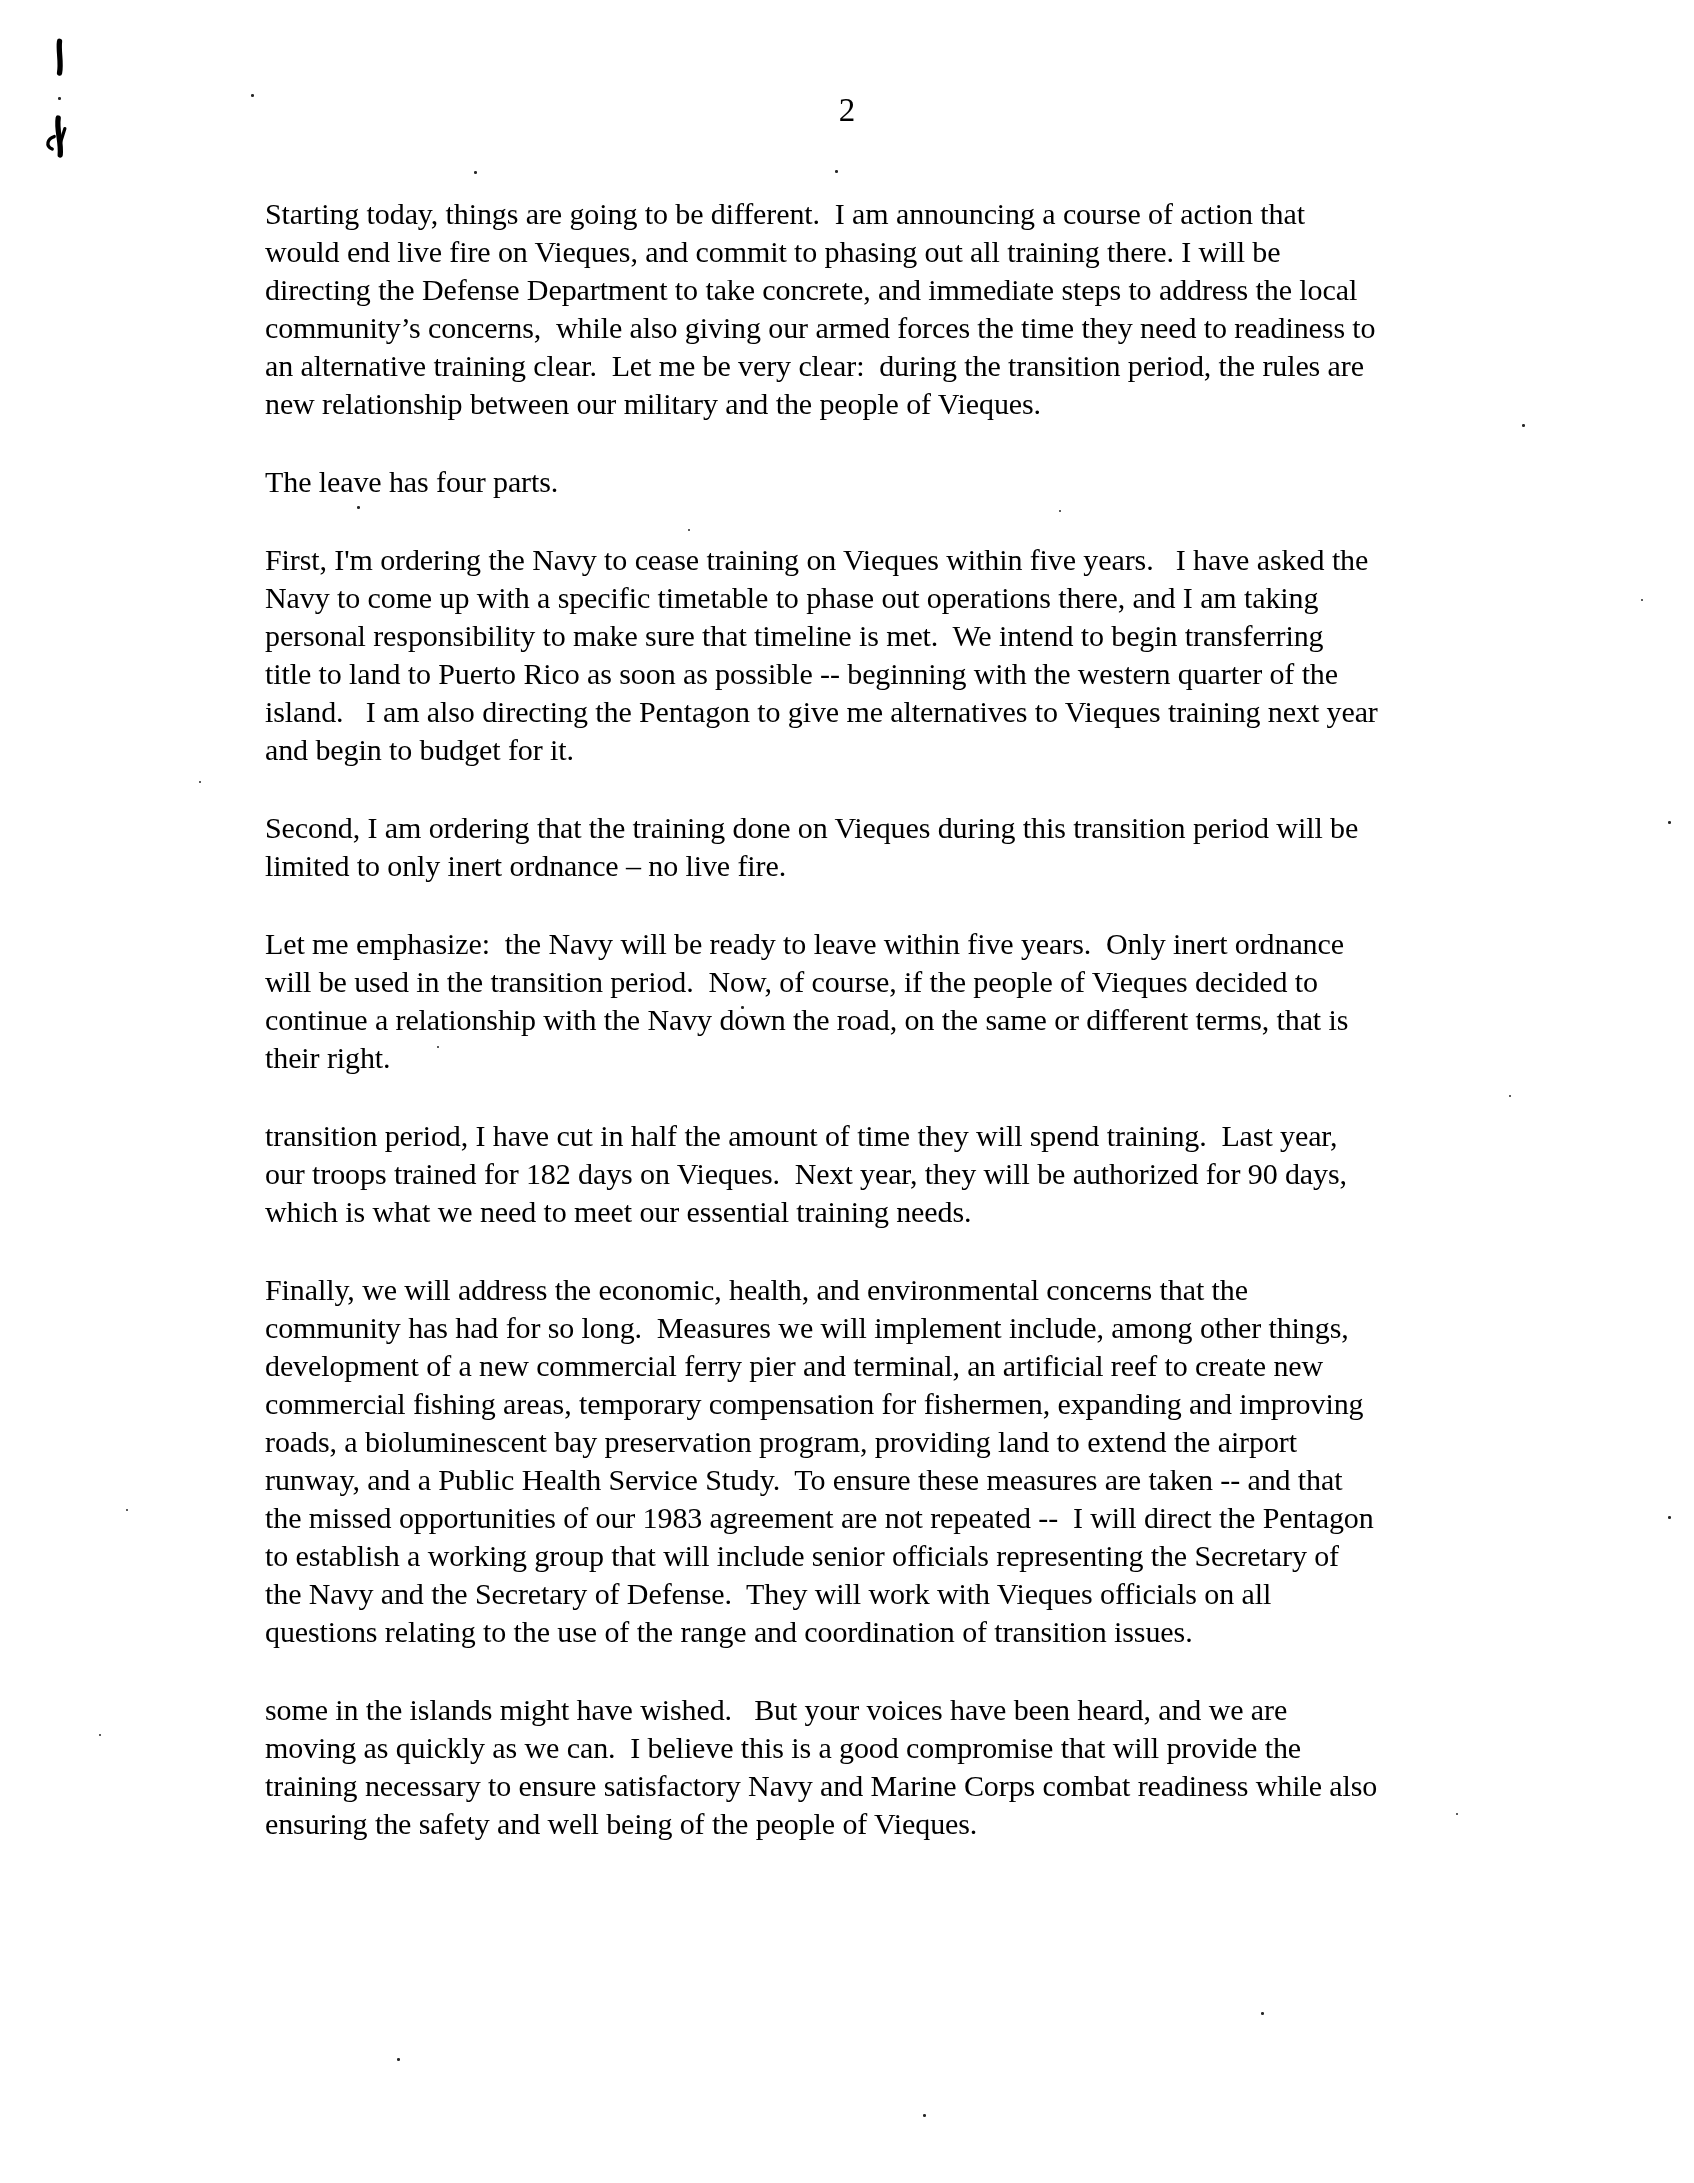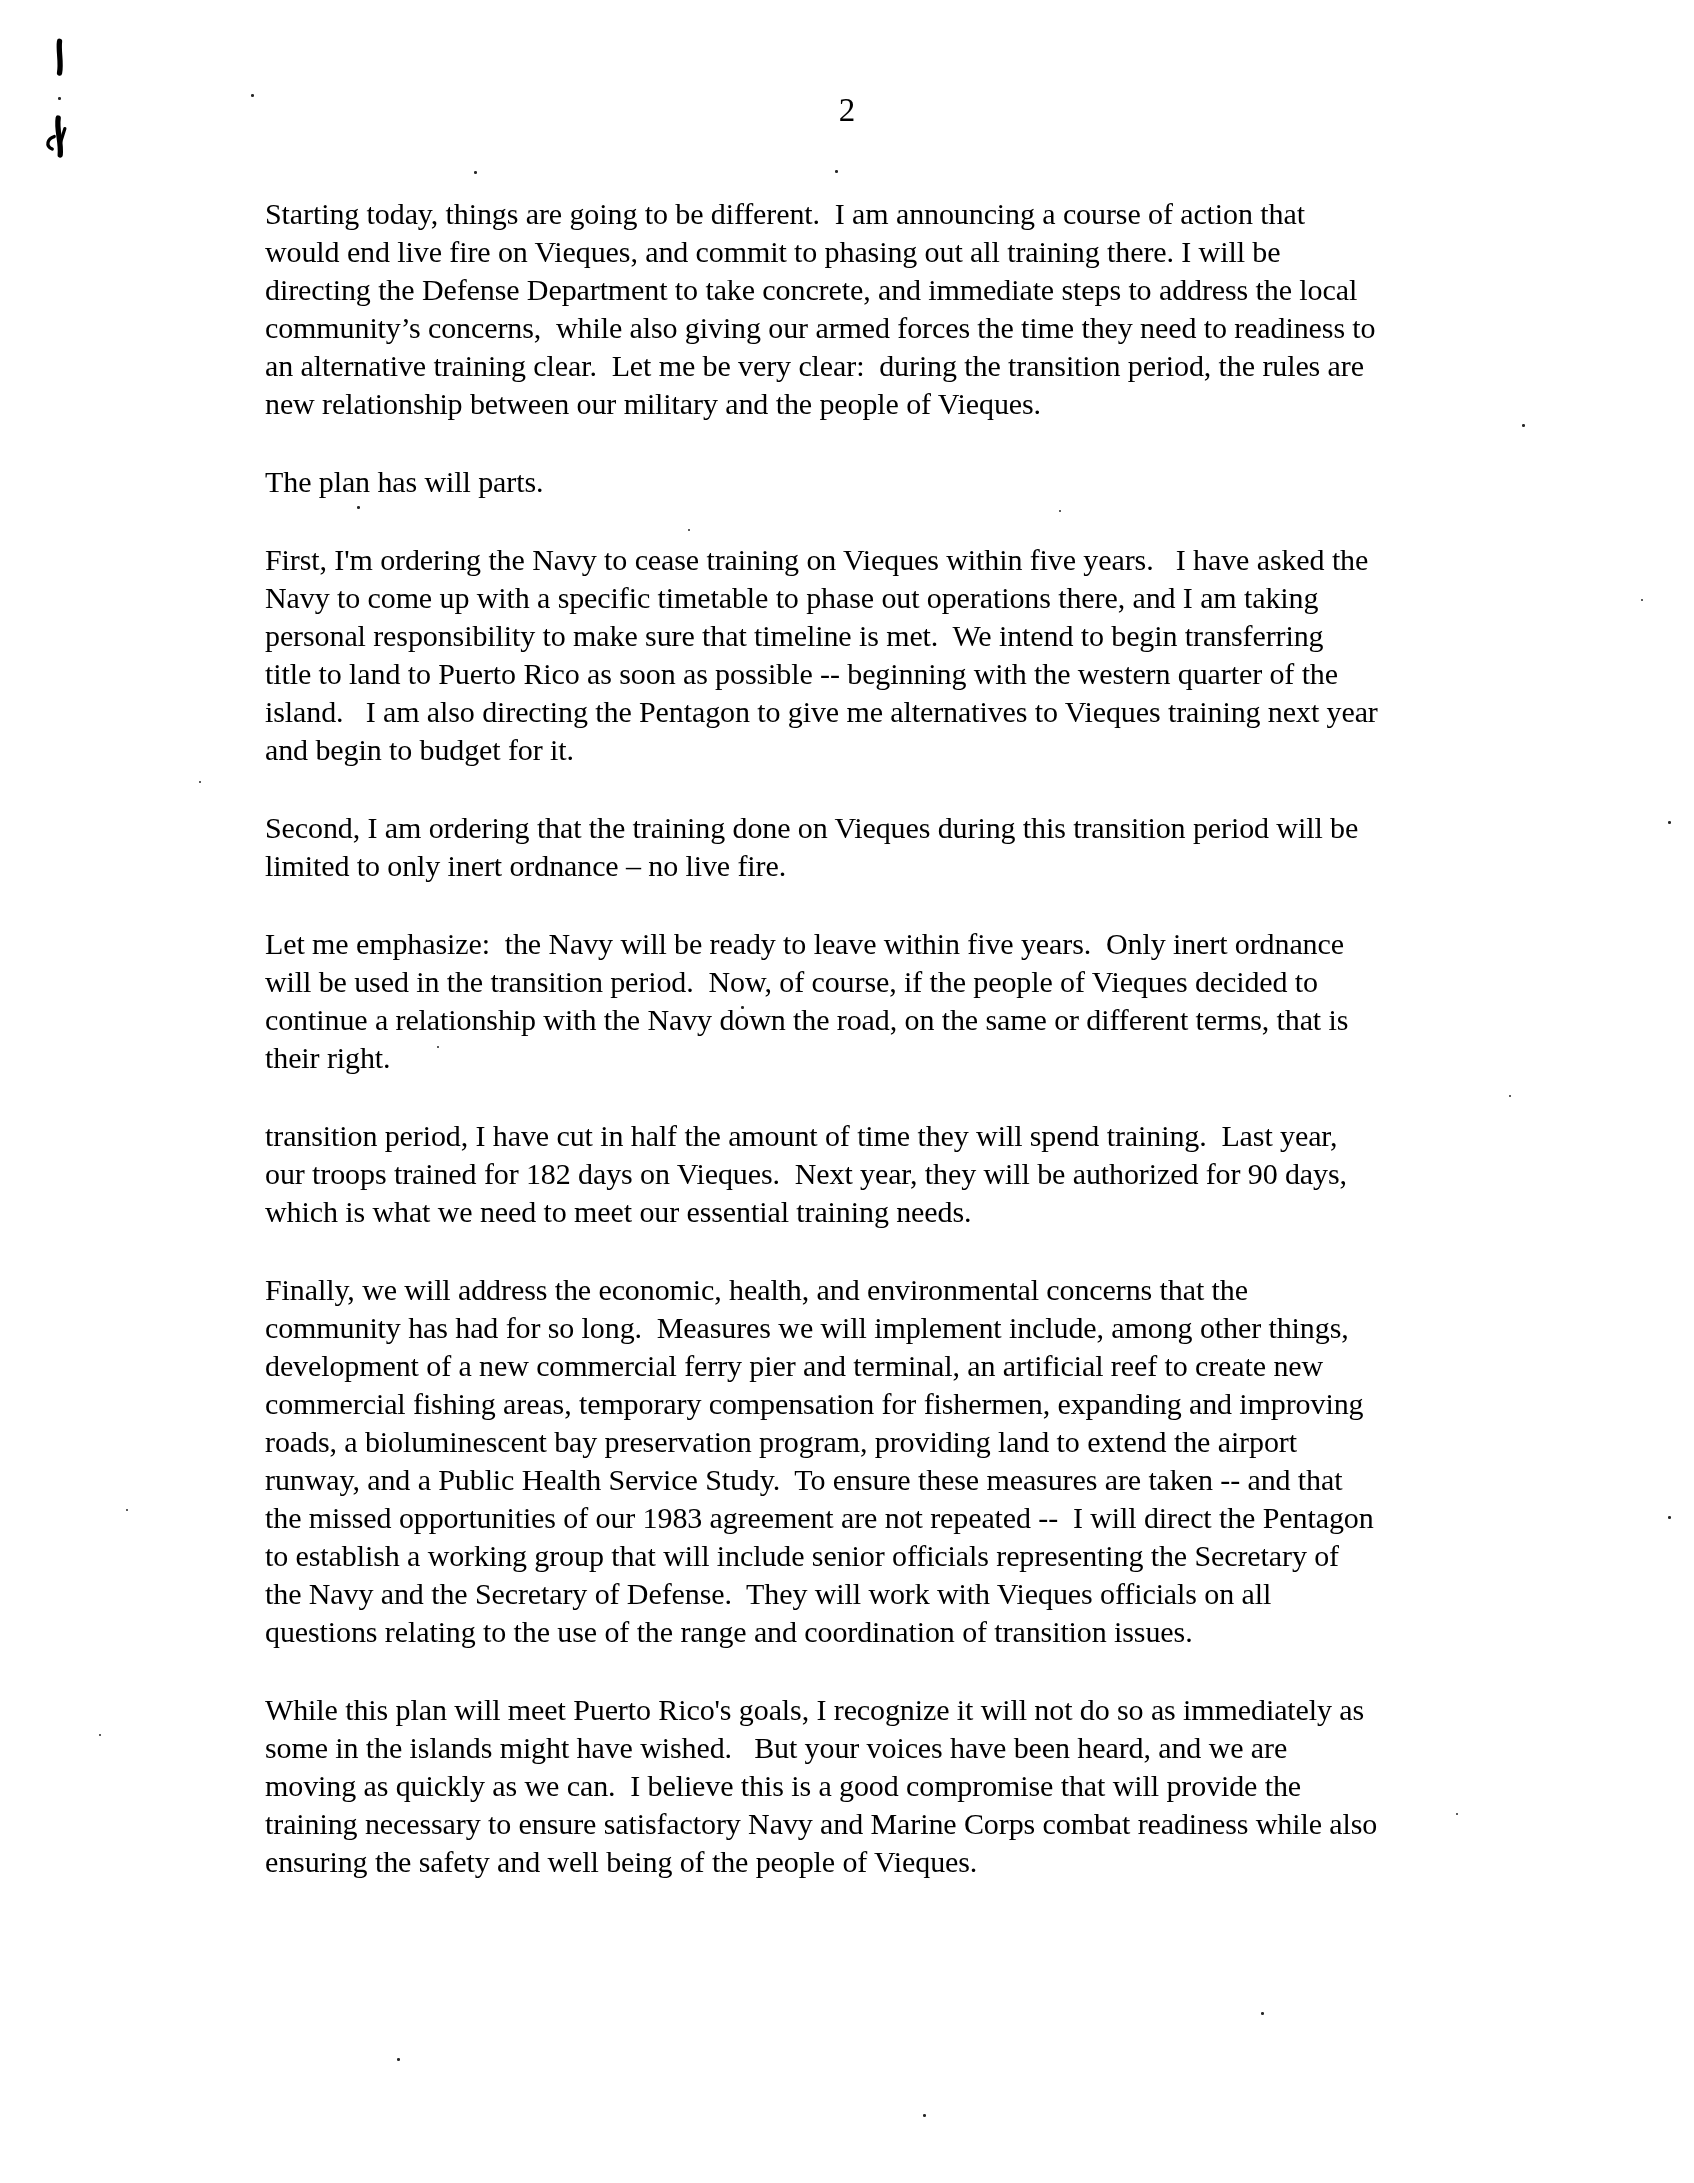--- a/index.html
+++ b/index.html
@@ -70,21 +70,21 @@
   <div class="doc-body">
       <div class="paragraph">
         <div class="line">Starting today, things are going to be different.  I am announcing a course of action that</div>
         <div class="line">would end live fire on Vieques, and commit to phasing out all training there. I will be</div>
         <div class="line">directing the Defense Department to take concrete, and immediate steps to address the local</div>
         <div class="line">community’s concerns,  while also giving our armed forces the time they need to readiness to</div>
         <div class="line">an alternative training clear.  Let me be very clear:  during the transition period, the rules are</div>
         <div class="line">new relationship between our military and the people of Vieques.</div>
       </div>
       <div class="paragraph">
-        <div class="line">The plan has will parts.</div>
+        <div class="line">The leave has four parts.</div>
       </div>
       <div class="paragraph">
         <div class="line">First, I'm ordering the Navy to cease training on Vieques within five years.   I have asked the</div>
         <div class="line">Navy to come up with a specific timetable to phase out operations there, and I am taking</div>
         <div class="line">personal responsibility to make sure that timeline is met.  We intend to begin transferring</div>
         <div class="line">title to land to Puerto Rico as soon as possible -- beginning with the western quarter of the</div>
         <div class="line">island.   I am also directing the Pentagon to give me alternatives to Vieques training next year</div>
         <div class="line">and begin to budget for it.</div>
       </div>
       <div class="paragraph">
@@ -108,21 +108,20 @@
         <div class="line">development of a new commercial ferry pier and terminal, an artificial reef to create new</div>
         <div class="line">commercial fishing areas, temporary compensation for fishermen, expanding and improving</div>
         <div class="line">roads, a bioluminescent bay preservation program, providing land to extend the airport</div>
         <div class="line">runway, and a Public Health Service Study.  To ensure these measures are taken -- and that</div>
         <div class="line">the missed opportunities of our 1983 agreement are not repeated --  I will direct the Pentagon</div>
         <div class="line">to establish a working group that will include senior officials representing the Secretary of</div>
         <div class="line">the Navy and the Secretary of Defense.  They will work with Vieques officials on all</div>
         <div class="line">questions relating to the use of the range and coordination of transition issues.</div>
       </div>
       <div class="paragraph">
-        <div class="line">While this plan will meet Puerto Rico's goals, I recognize it will not do so as immediately as</div>
         <div class="line">some in the islands might have wished.   But your voices have been heard, and we are</div>
         <div class="line">moving as quickly as we can.  I believe this is a good compromise that will provide the</div>
         <div class="line">training necessary to ensure satisfactory Navy and Marine Corps combat readiness while also</div>
         <div class="line">ensuring the safety and well being of the people of Vieques.</div>
       </div>
     </div>
 
 <div class="speck" style="left: 58px; top: 97px; width: 2.6px; height: 2.6px;"></div>
     <div class="speck" style="left: 251px; top: 94px; width: 2.6px; height: 2.6px;"></div>
     <div class="speck" style="left: 474px; top: 171px; width: 2.6px; height: 2.6px;"></div>

